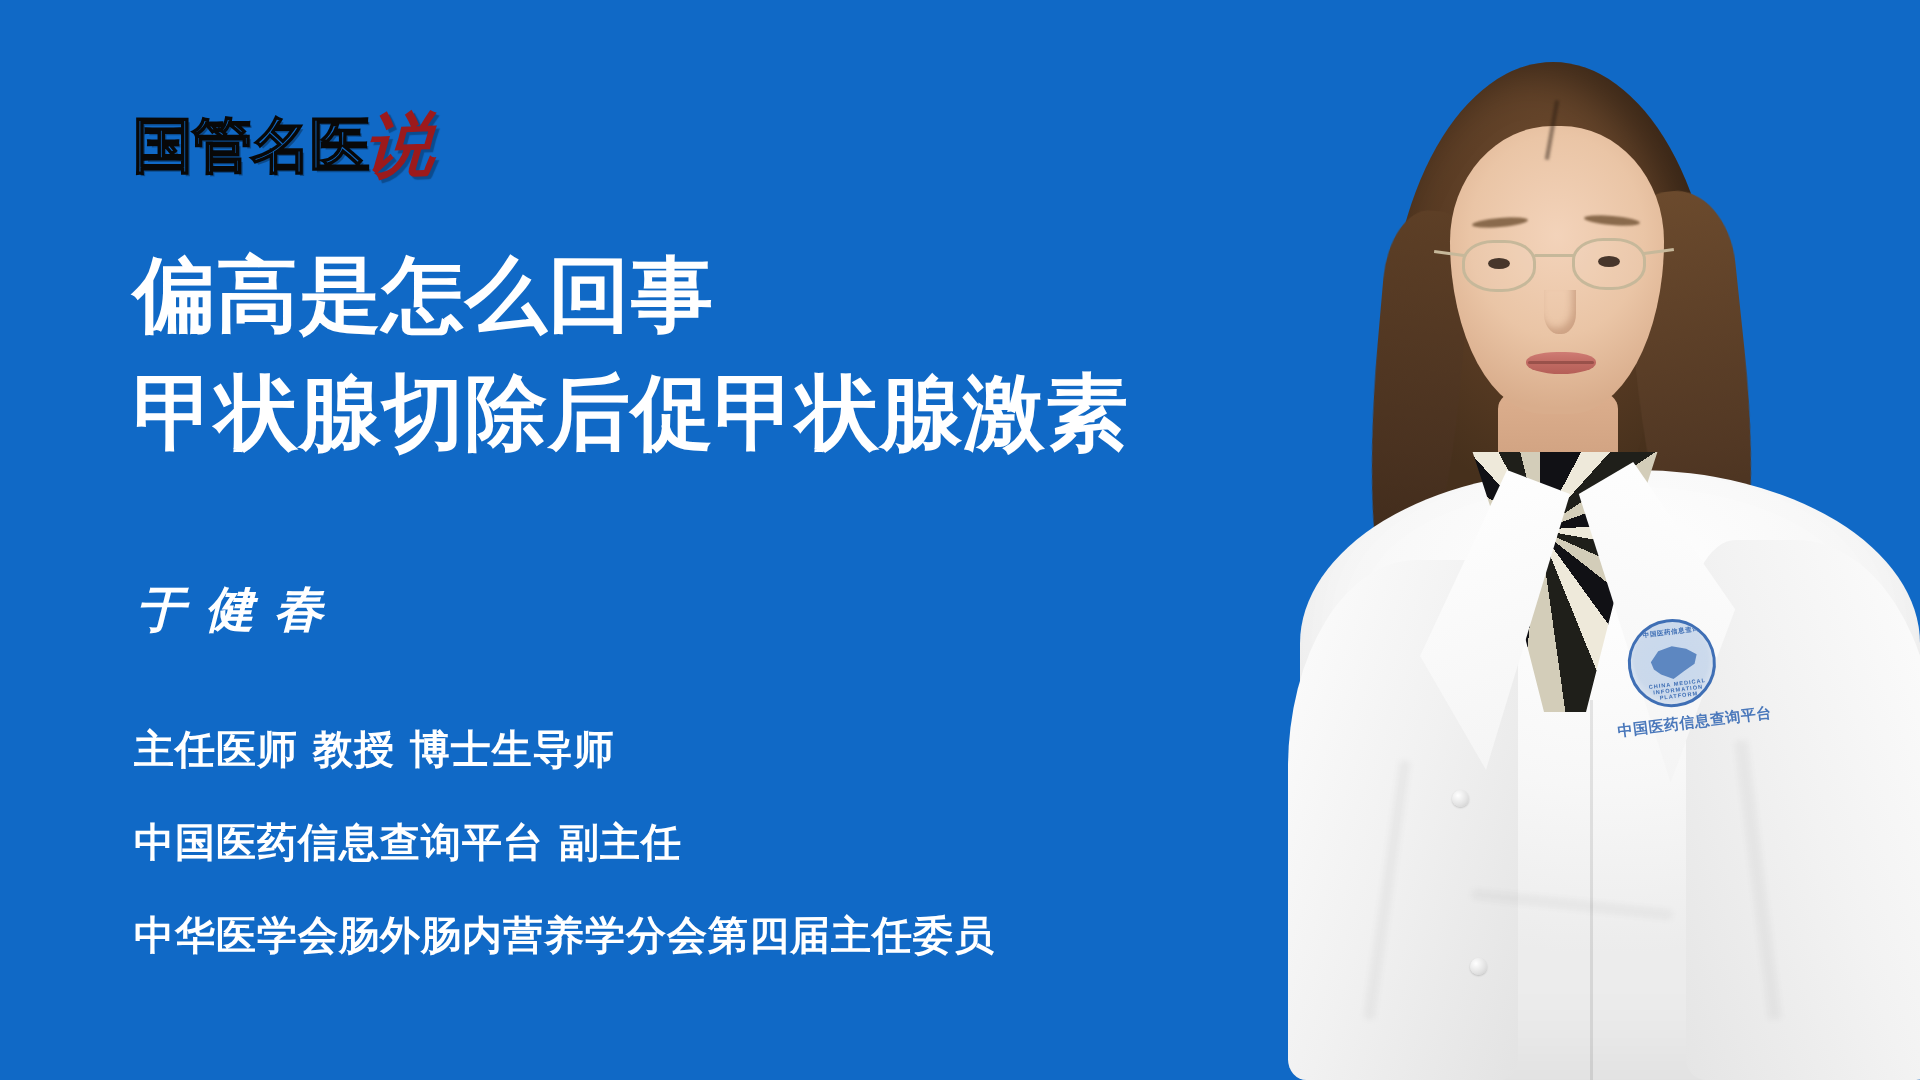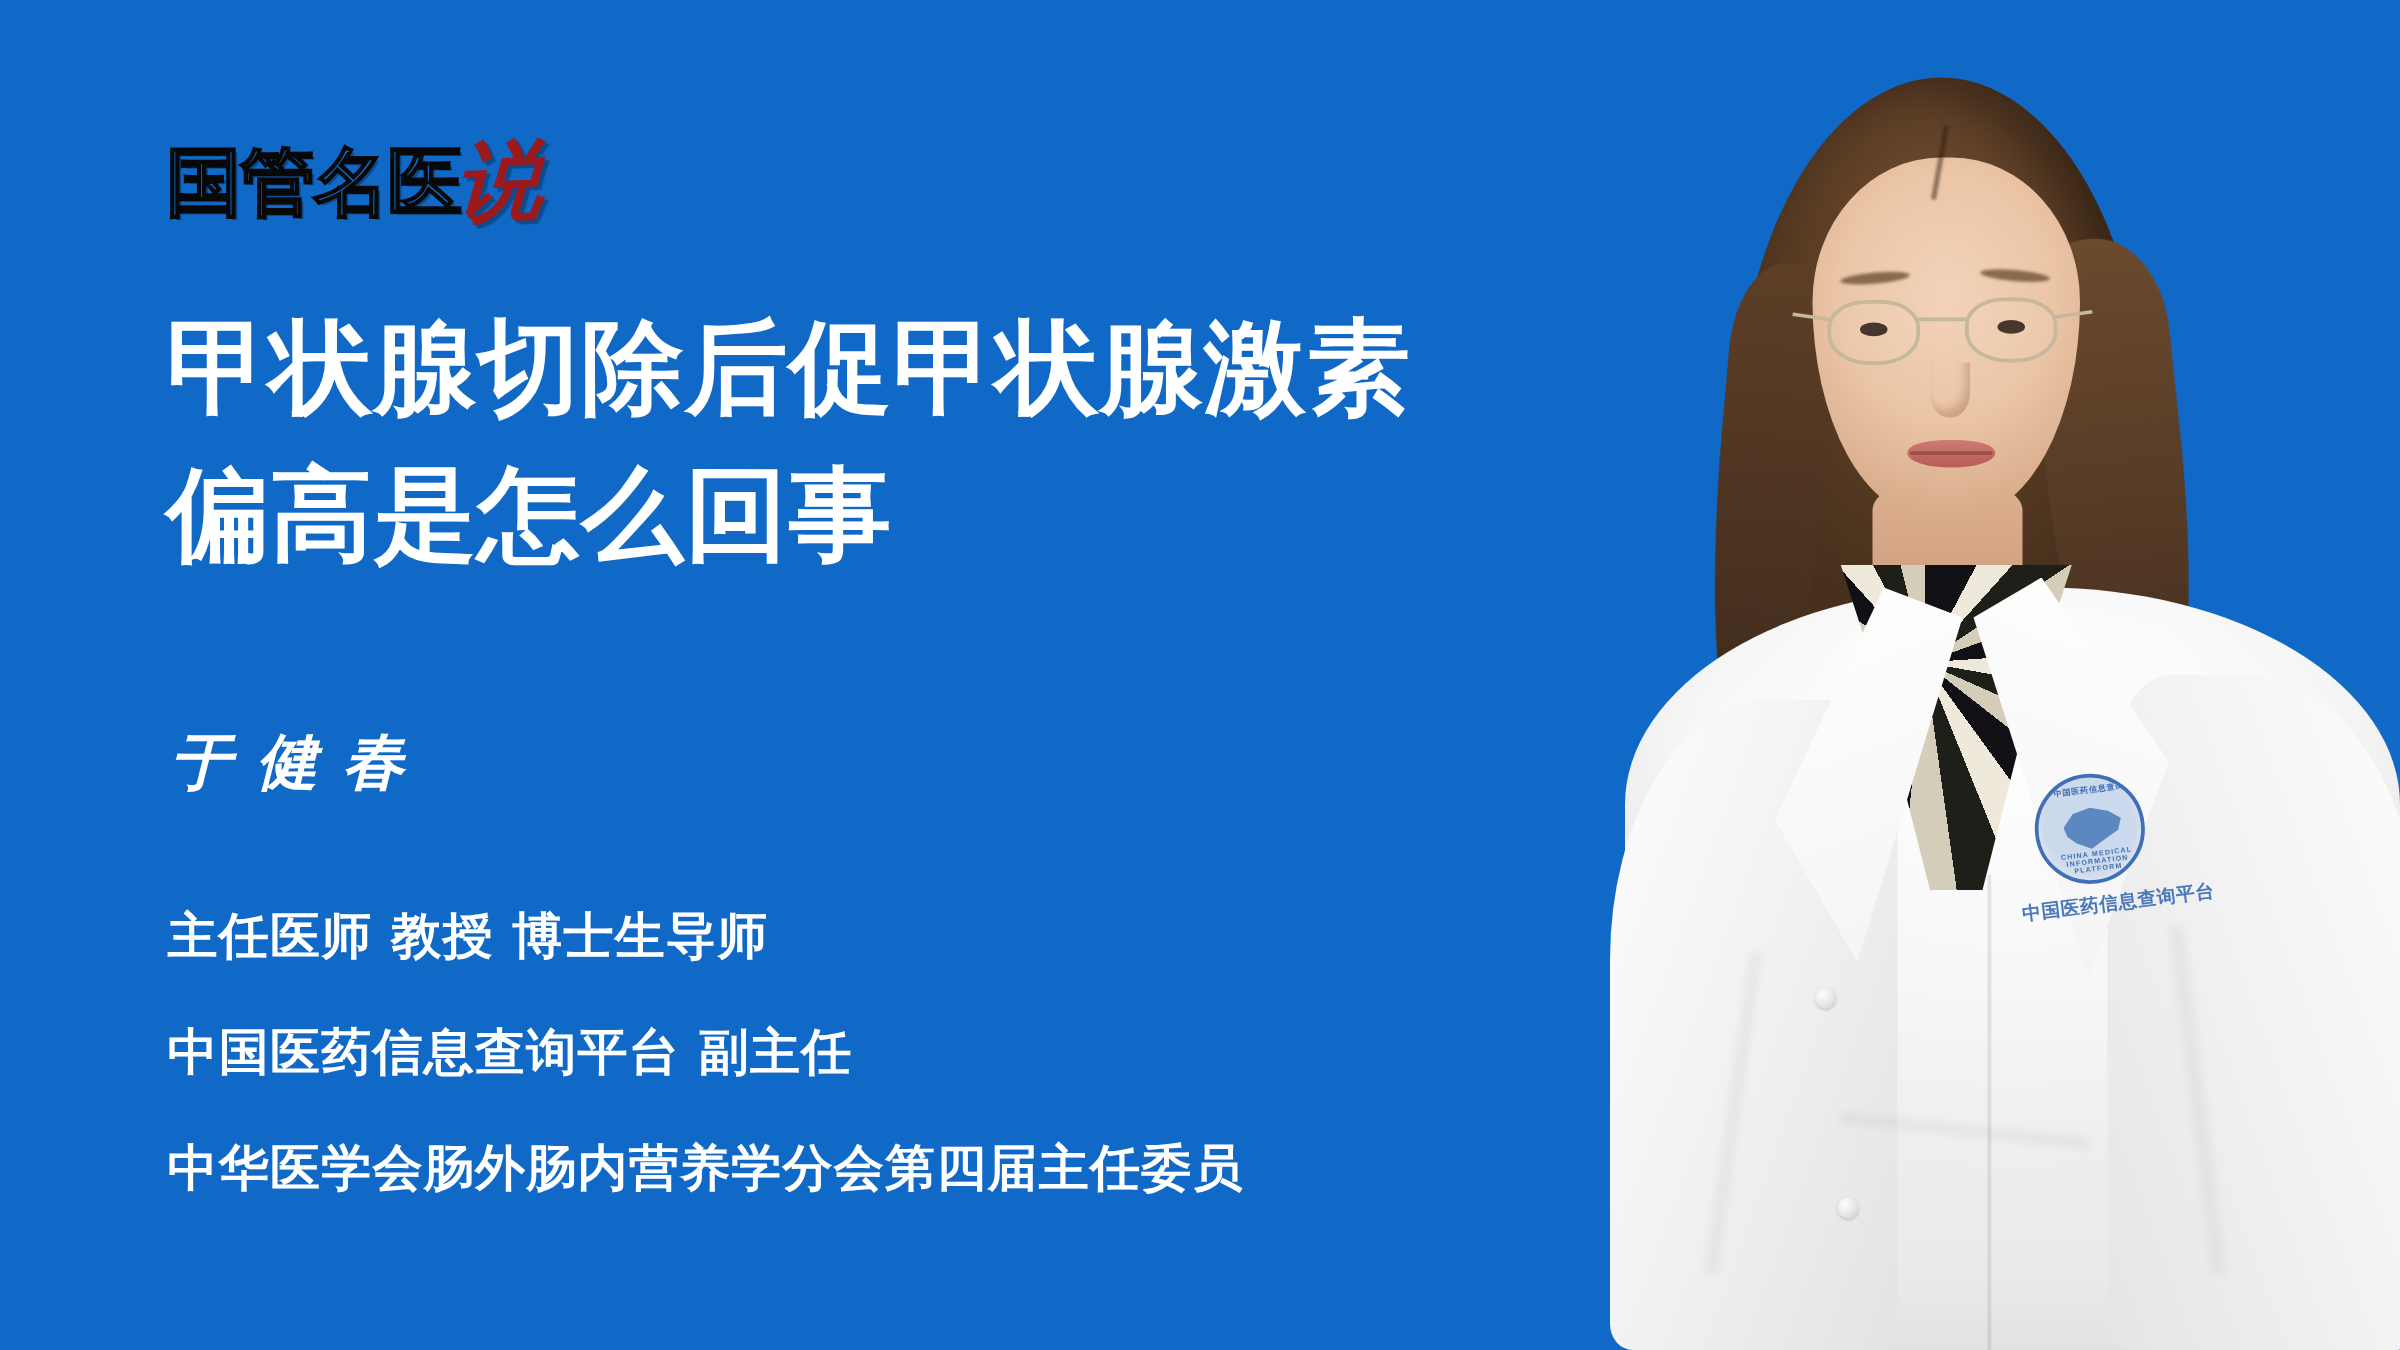--- a/index.html
+++ b/index.html
@@ -309,22 +309,22 @@
 <body>
 
 <div id="card">
 
   <div id="logo">
     <span id="logo-main">国管名医</span>
     <span id="logo-accent">说</span>
   </div>
 
   <div id="headline">
+    <div class="headline-line">偏高是怎么回事</div>
     <div class="headline-line">甲状腺切除后促甲状腺激素</div>
-    <div class="headline-line">偏高是怎么回事</div>
   </div>
 
   <div id="doctor-name">于健春</div>
 
   <div id="credentials">
     <div class="credential-line">主任医师  教授  博士生导师</div>
     <div class="credential-line">中国医药信息查询平台  副主任</div>
     <div class="credential-line">中华医学会肠外肠内营养学分会第四届主任委员</div>
   </div>
 

